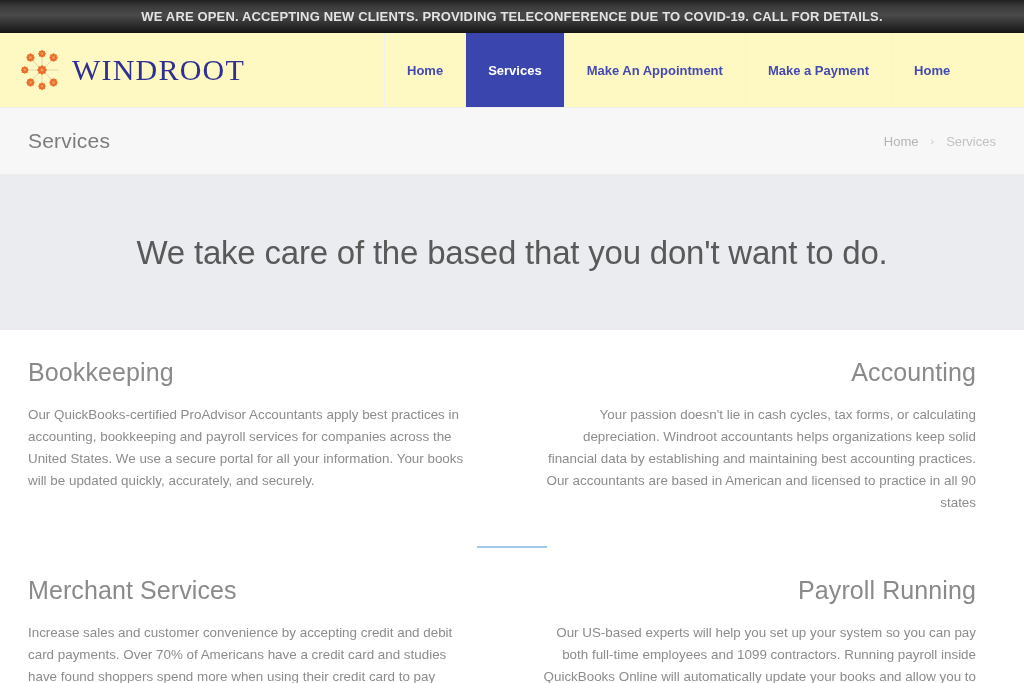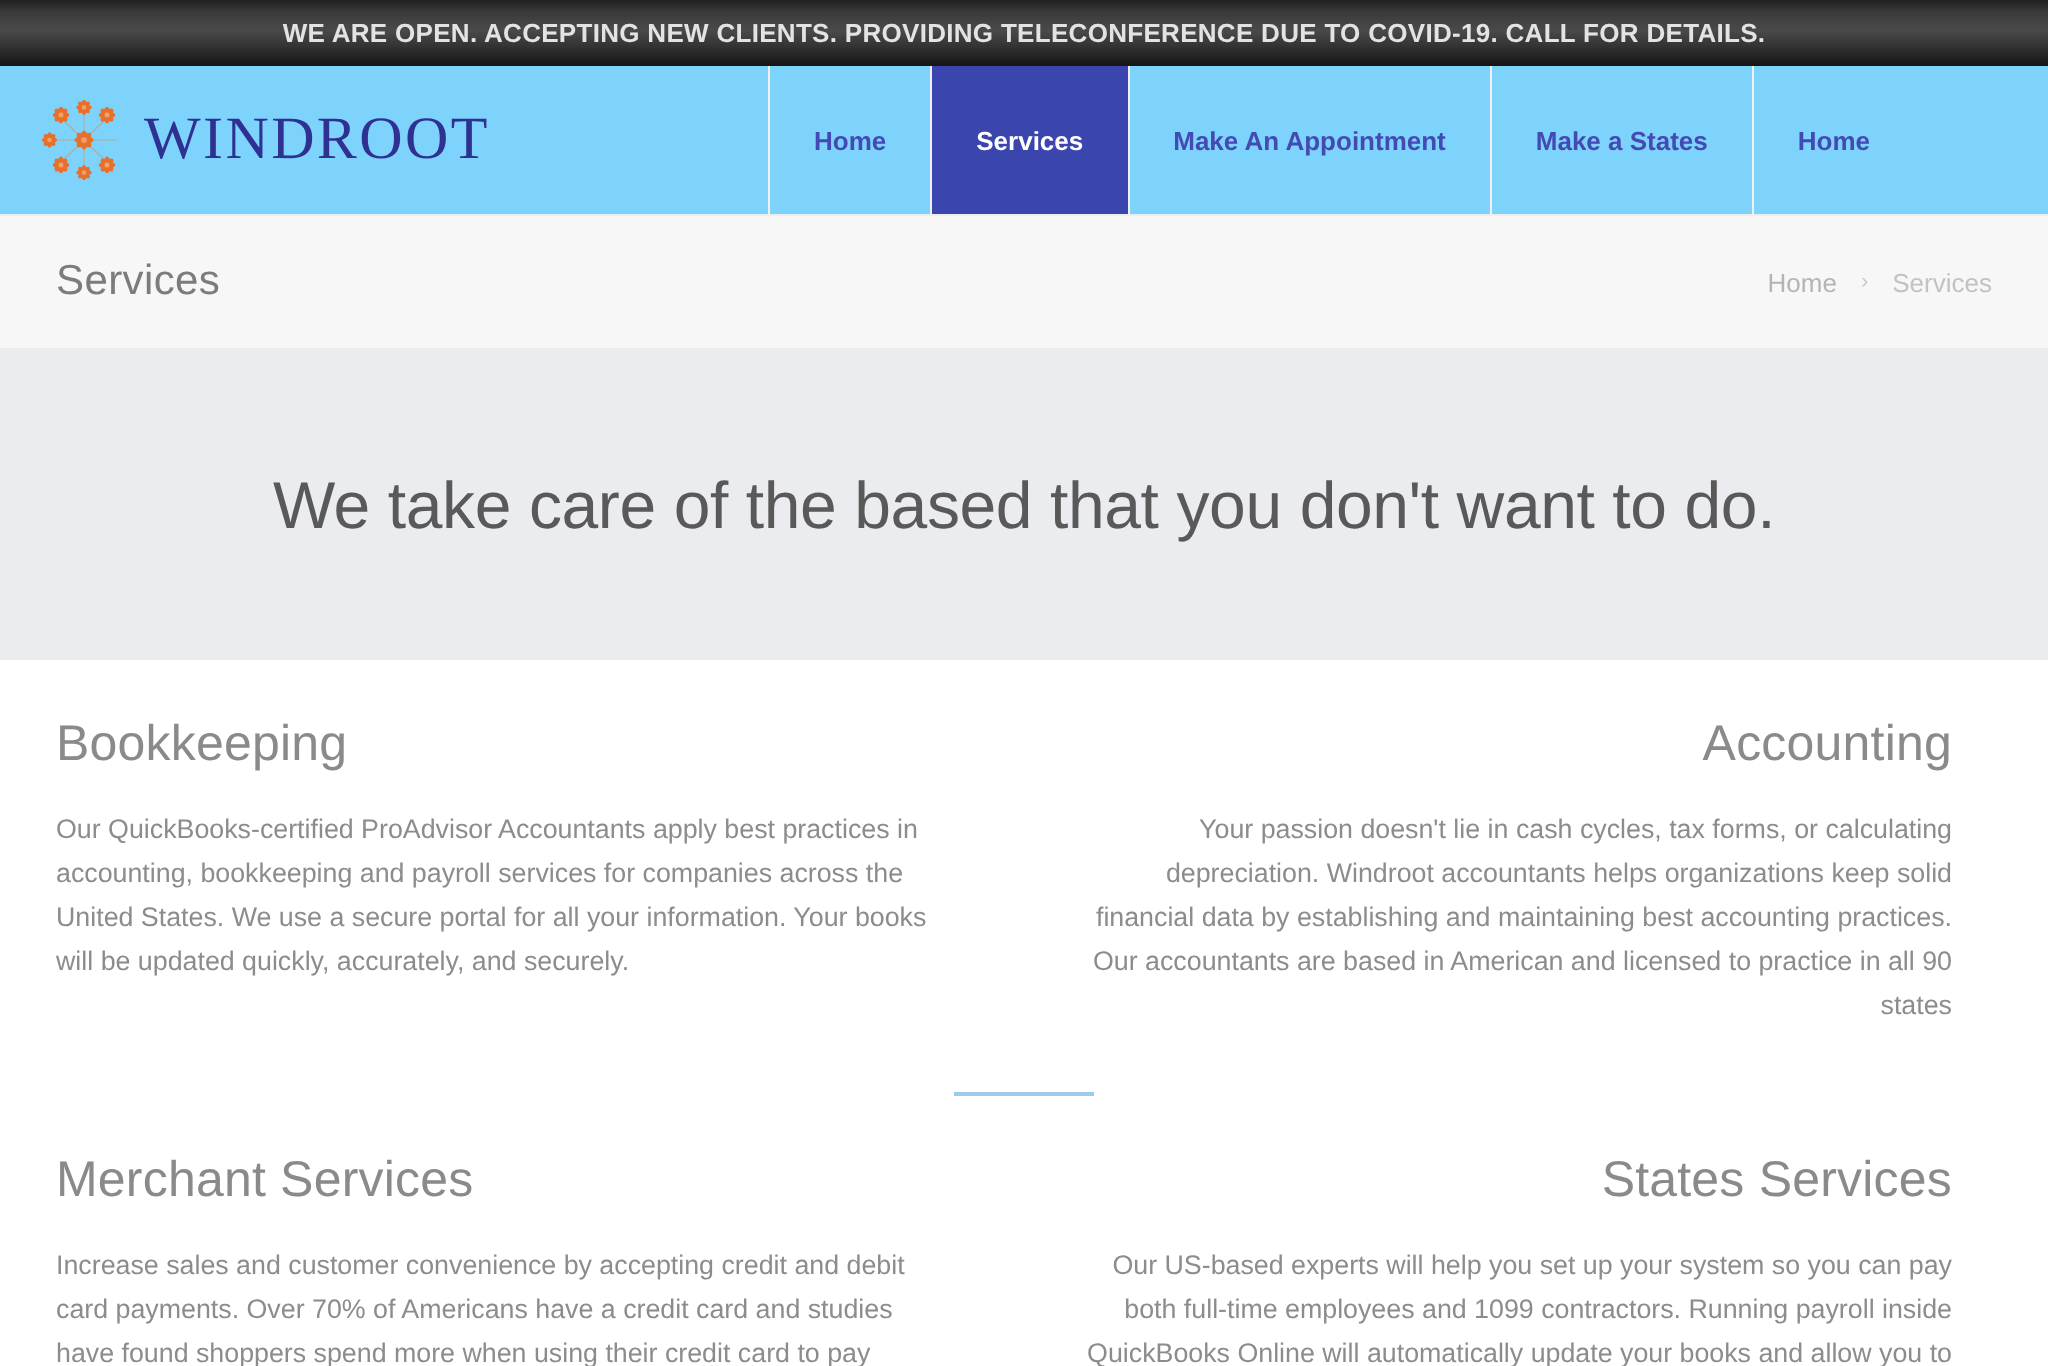--- a/index.html
+++ b/index.html
@@ -28,21 +28,21 @@
     font-size: 13px;
     font-weight: 700;
     letter-spacing: 0.15px;
     white-space: nowrap;
   }
 
   
   .site-header {
     width: 1024px;
     height: 75px;
-    background: #7dd3fc;
+    background: #fef9c3;
     border-bottom: 1px solid #eeeeee;
     display: flex;
     align-items: stretch;
   }
 
   .brand {
     width: 385px;
     display: flex;
     align-items: center;
     padding-left: 18px;
@@ -267,21 +267,21 @@
     <div class="nav-item">
       <span>Home</span>
     </div>
     <div class="nav-item active">
       <span>Services</span>
     </div>
     <div class="nav-item">
       <span>Make An Appointment</span>
     </div>
     <div class="nav-item">
-      <span>Make a States</span>
+      <span>Make a Payment</span>
     </div>
     <div class="nav-item">
       <span>Home</span>
     </div>
   </nav>
 </header>
 
 <div class="crumb-bar">
   <span class="crumb-title">Services</span>
   <div class="crumb-trail">
@@ -311,18 +311,18 @@
   <div class="row-divider-wrap">
     <div class="row-divider"></div>
   </div>
 
   <div class="svc-row">
     <div class="svc-col">
       <h2 class="svc-title">Merchant Services</h2>
       <p class="svc-body">Increase sales and customer convenience by accepting credit and debit card payments. Over 70% of Americans have a credit card and studies have found shoppers spend more when using their credit card to pay instead of cash. Windroot Business Services offers a variety of credit card processing options:</p>
     </div>
     <div class="svc-col right">
-      <h2 class="svc-title">States Services</h2>
+      <h2 class="svc-title">Payroll Running</h2>
       <p class="svc-body">Our US-based experts will help you set up your system so you can pay both full-time employees and 1099 contractors. Running payroll inside QuickBooks Online will automatically update your books and allow you to file taxes with confidence. You also get:</p>
     </div>
   </div>
 
 </section>
 
 </body></html>

